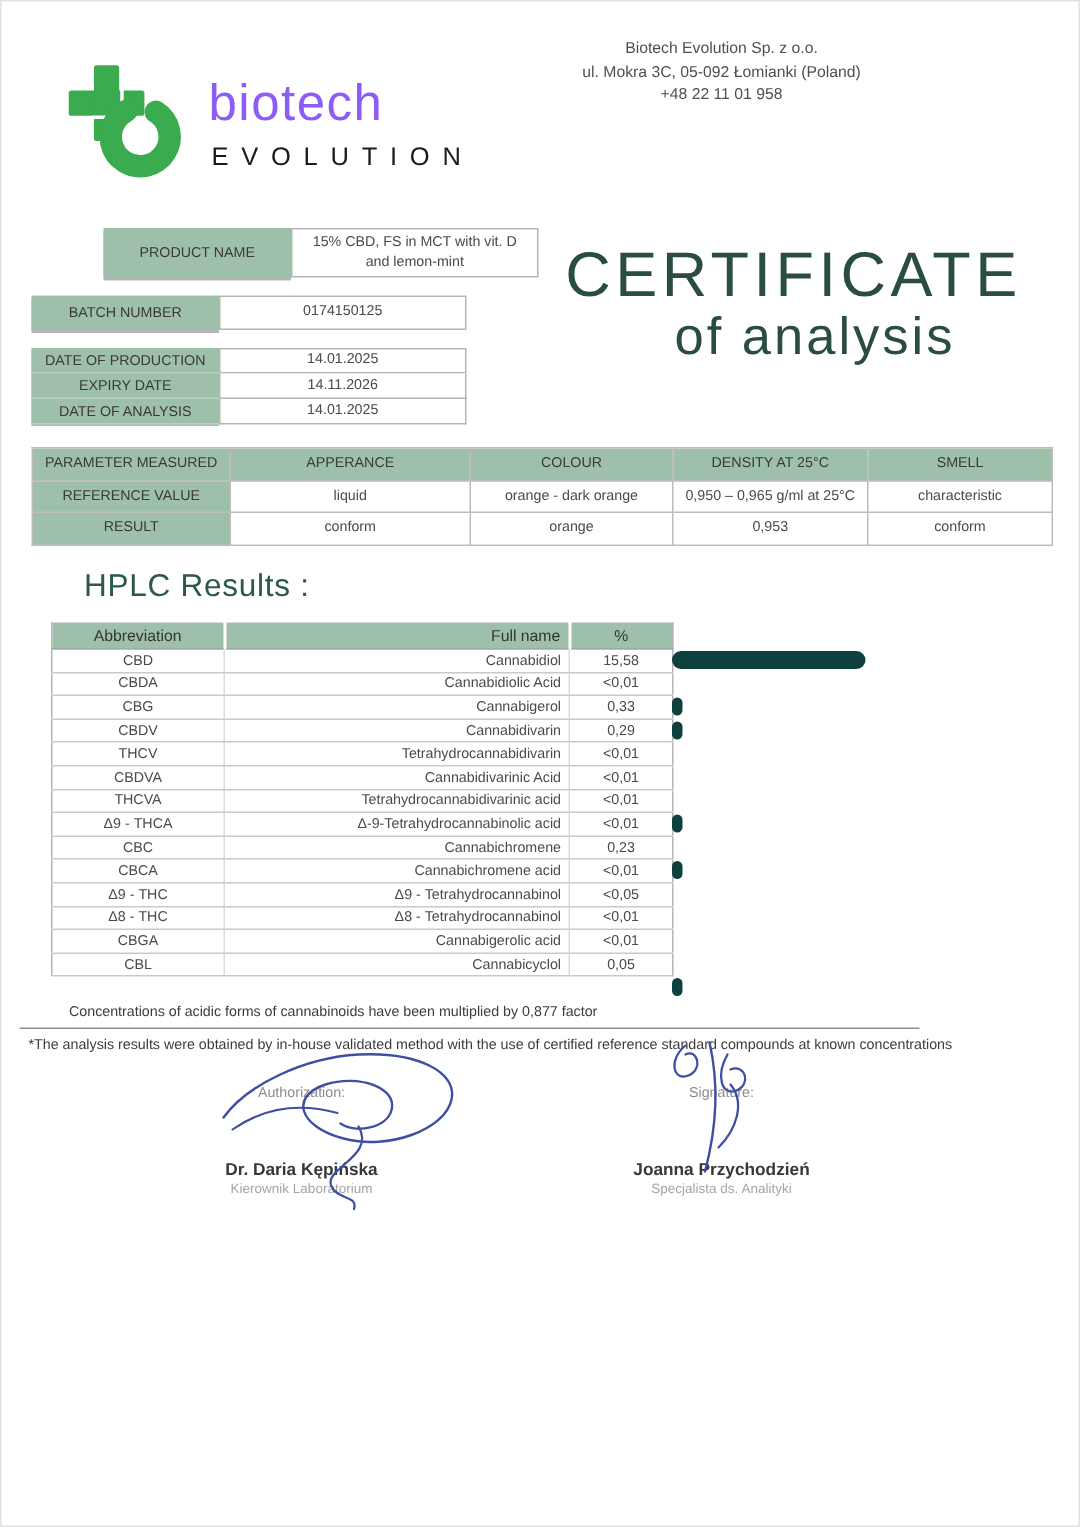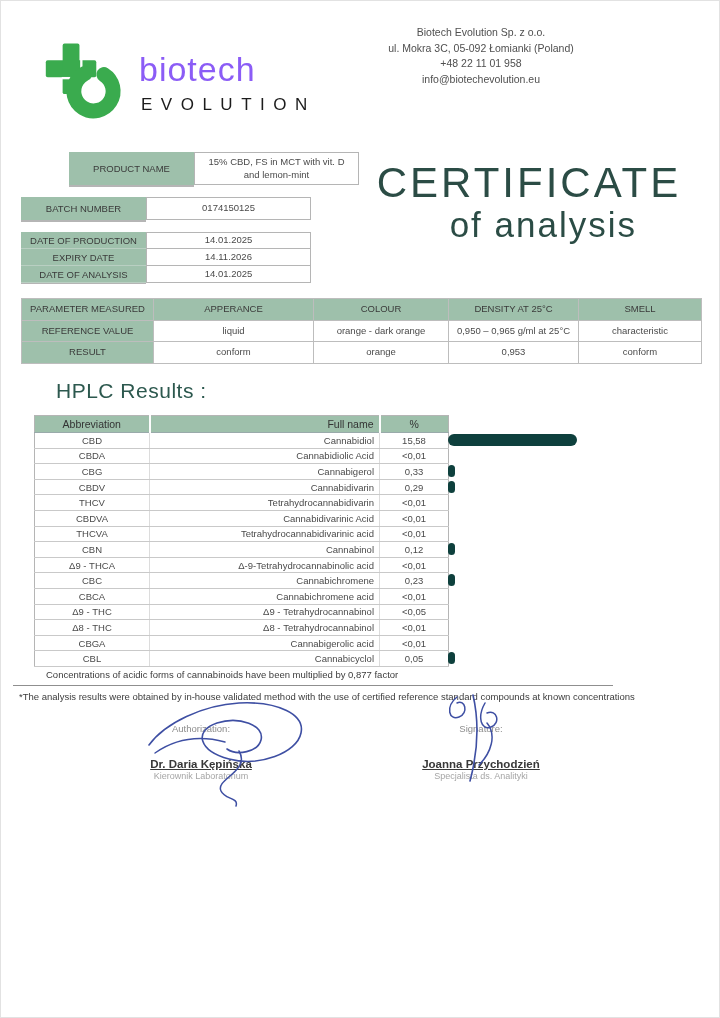--- a/index.html
+++ b/index.html
@@ -61,21 +61,21 @@
   .hplc-bar { position:absolute; left:0; height:12px; border-radius:6px; background:#0e403d; }
   
   #note-factor { position:absolute; left:45px; top:668px; font-size:9.5px; color:#3c3c3c; }
   #note-divider { position:absolute; left:12px; top:684px; width:600px; height:1px; background:#8f8f8f; }
   #note-method { position:absolute; left:18px; top:690px; font-size:9.5px; color:#3c3c3c; }
   
   .sig-block { position:absolute; width:190px; text-align:center; }
   #sig-left { left:105px; top:722px; }
   #sig-right { left:385px; top:722px; }
   .sig-label { font-size:9.5px; color:#8c8c8c; }
-  .sig-name { font-size:11.5px; font-weight:bold; color:#383838; margin-top:24px;text-decoration:underline; }
+  .sig-name { font-size:11.5px; font-weight:bold; color:#383838; margin-top:40px; }
   .sig-title { font-size:9px; color:#a5a5a5; margin-top:1px; }
   .scribble { position:absolute; pointer-events:none; }
   #scribble-left { left:140px; top:692px; }
   #scribble-right { left:428px; top:690px; }
 </style>
 </head>
 <body>
 
 <div class="logo-block">
   <svg class="logo-mark" viewBox="0 0 92 92">
@@ -88,21 +88,20 @@
   <div class="logo-text">
     <div class="logo-word">biotech</div>
     <div class="logo-sub">EVOLUTION</div>
   </div>
 </div>
 
 <div class="company-block">
   <div>Biotech Evolution Sp. z o.o.</div>
   <div>ul. Mokra 3C, 05-092 Łomianki (Poland)</div>
   <div>+48 22 11 01 958</div>
-  <div>info@biotechevolution.eu</div>
 </div>
 
 <div class="title-block">
   <div class="title-line1">CERTIFICATE</div>
   <div class="title-line2">of analysis</div>
 </div>
 
 <div id="product-row" class="info-row">
   <div class="green-cell">PRODUCT NAME</div>
   <div class="value-cell">15% CBD, FS in MCT with vit. D and lemon-mint</div>
@@ -204,25 +203,20 @@
         <td class="abbr">CBDVA</td>
         <td class="name">Cannabidivarinic Acid</td>
         <td class="pct">&lt;0,01</td>
       </tr>
       <tr>
         <td class="abbr">THCVA</td>
         <td class="name">Tetrahydrocannabidivarinic acid</td>
         <td class="pct">&lt;0,01</td>
       </tr>
       <tr>
-        <td class="abbr">CBN</td>
-        <td class="name">Cannabinol</td>
-        <td class="pct">0,12</td>
-      </tr>
-      <tr>
         <td class="abbr">Δ9 - THCA</td>
         <td class="name">Δ-9-Tetrahydrocannabinolic acid</td>
         <td class="pct">&lt;0,01</td>
       </tr>
       <tr>
         <td class="abbr">CBC</td>
         <td class="name">Cannabichromene</td>
         <td class="pct">0,23</td>
       </tr>
       <tr>

